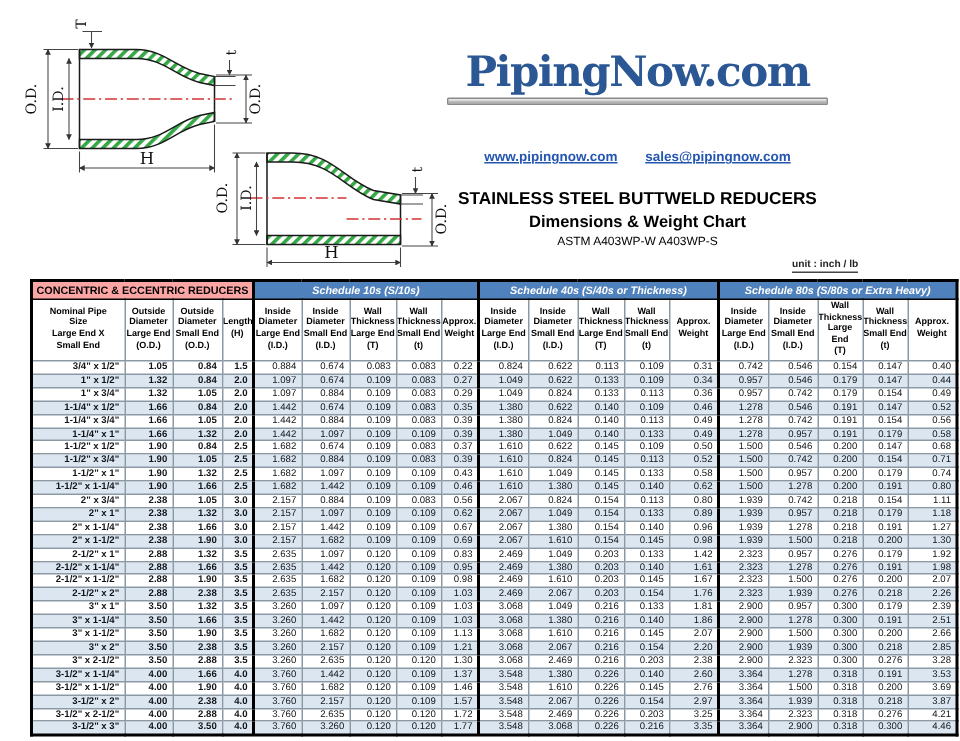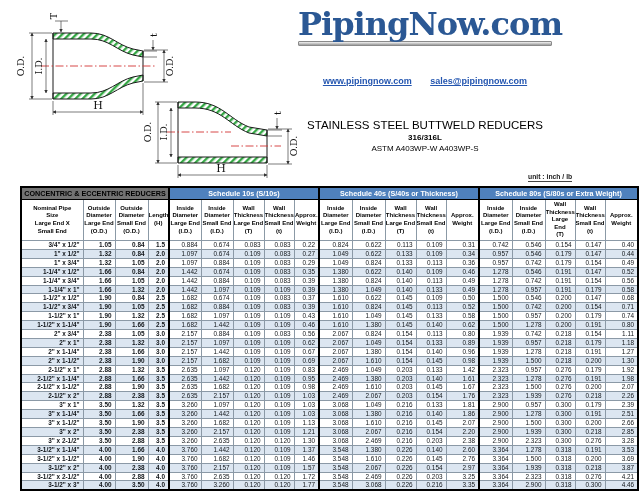--- a/index.html
+++ b/index.html
@@ -1,46 +1,46 @@
 <!DOCTYPE html>
 <html><head>
 <meta charset="utf-8">
 <style>
   html,body{margin:0;padding:0;background:#fff;}
   .page{position:relative;width:640px;height:494px;background:#fff;overflow:hidden;
         font-family:"Liberation Sans",sans-serif;color:#111;}
 
   
   .brand{position:absolute;left:298px;top:8px;width:254px;text-align:center;}
-  .logo{font-family:"DejaVu Serif",serif;font-weight:bold;font-size:32px;
-        color:#2b5894;letter-spacing:-1px;line-height:32px;white-space:nowrap;}
+  .logo{font-family:"DejaVu Serif",serif;font-weight:bold;font-size:28px;
+        color:#2b5894;letter-spacing:-1px;line-height:32px;white-space:nowrap;margin-top:24px;}
   .logo-bar{height:3px;margin-top:1px;background:linear-gradient(#f2f2f2,#9a9a9a);
         border:1px solid #8a8a8a;border-radius:1px;}
   .links{margin-top:24px;white-space:nowrap;text-align:center;}
   .links a{font-size:9px;font-weight:bold;color:#2456b0;text-decoration:underline;
         margin:0 7px;cursor:pointer;}
-  .t-main{margin-top:31px;font-size:11.5px;font-weight:normal;color:#000;white-space:nowrap;}
+  .t-main{margin-top:15px;font-size:11.5px;font-weight:bold;color:#000;white-space:nowrap;}
   .t-sub{margin-top:3px;font-size:11px;font-weight:bold;color:#000;}
   .t-grade{margin-top:2px;font-size:8px;font-weight:bold;color:#000;}
   .t-astm{margin-top:2px;font-size:8px;font-weight:normal;color:#000;}
 
   .unit-note{position:absolute;left:528px;top:173px;font-size:6.8px;font-weight:bold;
         color:#222;border-bottom:1px solid #444;padding-bottom:1px;}
 
   
   .diagrams{position:absolute;left:5px;top:5px;}
 
   
   table.red{position:absolute;left:20px;top:186px;width:617px;
         border-collapse:collapse;table-layout:fixed;border:2px solid #000;}
   table.red th,table.red td{border:1px solid #8b99a6;overflow:hidden;}
   th.sec{height:11px;font-size:7.2px;font-weight:bold;line-height:11px;
         border:1px solid #000 !important;padding:0;}
-  th.sec-dark{background:#737373;color:#000;}
-  th.sec-blue{background:#4f81bd;color:#fff;}
+  th.sec-dark{background:#fca5a5;color:#000;}
+  th.sec-blue{background:#4f81bd;color:#fff;font-style:italic;}
   th.colh{background:#fff;color:#000;font-size:6px;font-weight:bold;
         white-space:pre-line;line-height:7.6px;height:32px;vertical-align:middle;
         padding:1px 0;border:1px solid #000;}
   table.red td{font-size:6.4px;height:7.9px;line-height:7.9px;padding:0 3px 0 0;
         text-align:right;white-space:nowrap;color:#101418;}
   td.bold{font-weight:bold;color:#000;}
   tr.alt td{background:#dce6f1;}
   tr.grp td{border-top:1px solid #000;}
   td.secL,th.secL{border-left:2px solid #000 !important;}
 </style>
@@ -126,21 +126,21 @@
   </svg>
 
   <div class="brand">
     <div class="logo">PipingNow.com</div>
     <div class="logo-bar"></div>
     <div class="links">
       <a>www.pipingnow.com</a>
       <a>sales@pipingnow.com</a>
     </div>
     <div class="t-main">STAINLESS STEEL BUTTWELD REDUCERS</div>
-    <div class="t-grade">316/316L</div>
+    <div class="t-sub">Dimensions &amp; Weight Chart</div>
     <div class="t-astm">ASTM A403WP-W   A403WP-S</div>
   </div>
 
   <div class="unit-note">unit : inch / lb</div>
 
   <table class="red">
     <colgroup>
       <col style="width:62px">
         <col style="width:32px">
         <col style="width:33px">
@@ -159,21 +159,21 @@
         <col style="width:33px">
         <col style="width:30px">
         <col style="width:30px">
         <col style="width:33px">
     </colgroup>
     <thead>
       <tr>
         <th class="sec sec-dark" colspan="4">CONCENTRIC &amp; ECCENTRIC REDUCERS</th>
         <th class="sec sec-blue secL" colspan="5">Schedule 10s    (S/10s)</th>
         <th class="sec sec-blue secL" colspan="5">Schedule 40s    (S/40s or Thickness)</th>
-        <th class="sec sec-blue secL" colspan="5">Schedule 80s    (S/80s or Extra Weight)</th>
+        <th class="sec sec-blue secL" colspan="5">Schedule 80s    (S/80s or Extra Heavy)</th>
       </tr>
       <tr>
           <th class="colh">Nominal Pipe
 Size
 Large End X
 Small End</th>
           <th class="colh">Outside
 Diameter
 Large End
 (O.D.)</th>

